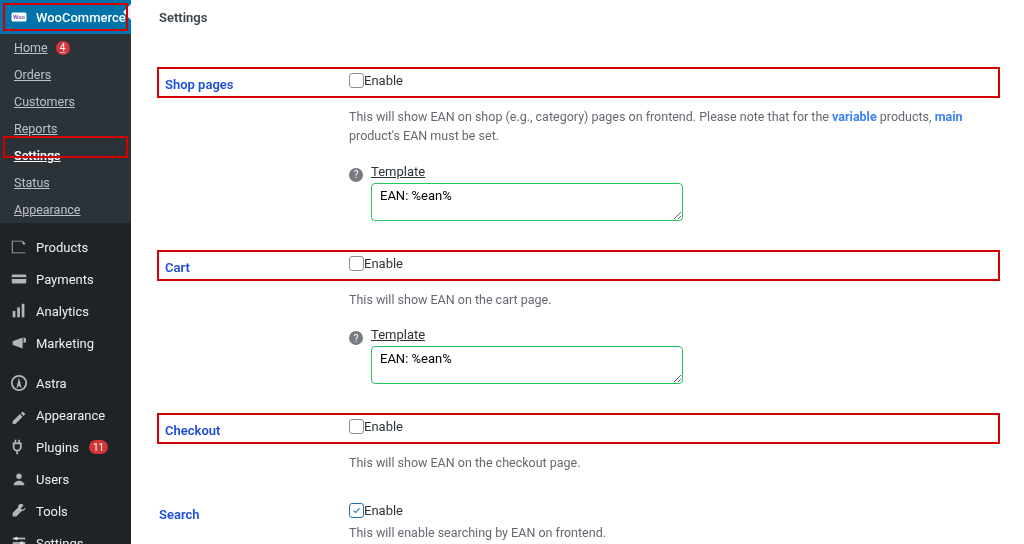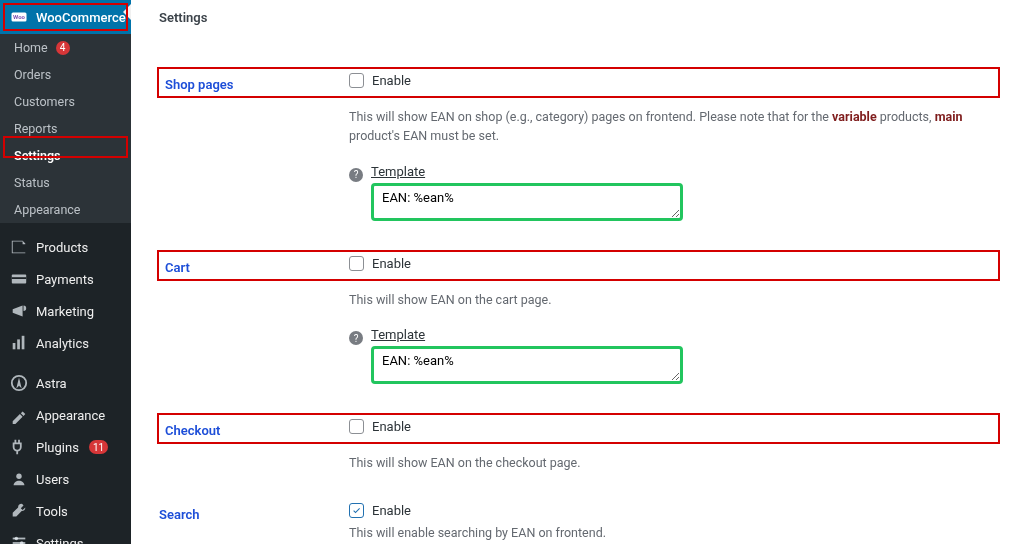--- a/index.html
+++ b/index.html
@@ -2,46 +2,46 @@
 <html><head>
   <meta charset="utf-8">
   <style>
     * { box-sizing: border-box; margin: 0; padding: 0; }
     body { font-family: -apple-system, BlinkMacSystemFont, "Segoe UI", Roboto, sans-serif; font-size: 13px; background: #f1f1f1; color: #3c434a; }
     .wrap { display: flex; width: 1024px; height: 544px; }
     .sidebar { width: 131px; background: #1d2327; color: #f0f0f1; flex-shrink: 0; overflow: hidden; }
     .sidebar-item { padding: 7px 10px; display: flex; align-items: center; gap: 8px; cursor: pointer; font-size: 13px; color: #eee; }
     .sidebar-item.top { background: #0073aa; color: #fff; font-weight: 500; padding: 8px 10px; }
     .sidebar-sub { background: #2c3338; }
-    .sidebar-sub .sidebar-item { padding: 6px 10px 6px 14px; font-size: 12.5px; color: #bcc2c7; display:flex; align-items:center; gap:6px;}
+    .sidebar-sub .sidebar-item { padding: 6px 10px 6px 14px; font-size: 12.5px; color: #bcc2c7; display:flex; align-items:center; gap:6px;text-decoration:underline;}
     .sidebar-sub .sidebar-item.active { color: #fff; font-weight: 600; }
     .sidebar-sep { height: 8px; background: #1d2327; }
     .ico { width: 18px; height: 18px; display: inline-flex; align-items: center; justify-content: center; color: rgba(240,246,252,0.7); font-size: 14px; }
     .ico svg { width: 18px; height: 18px; fill: currentColor; }
     .badge { display: inline-flex; min-width: 14px; height: 14px; border-radius: 7px; background: #d63638; color: #fff; font-size: 10px; align-items: center; justify-content: center; padding: 0 4px; margin-left: 2px; }
     .arrow-left { position:absolute; width:0;height:0; border-top:8px solid transparent; border-bottom:8px solid transparent; border-right:8px solid #f1f1f1; margin-left:123px; margin-top:-30px;}
     .redbox-wc { position:absolute; border:2px solid #d40000; width:125px; height:28px; top:3px; left:3px; pointer-events:none;}
     .redbox-settings { position:absolute; border:2px solid #d40000; width:125px; height:22px; top:136px; left:3px; pointer-events:none;}
     .main { flex: 1; background: #fff; padding: 10px 26px 0 28px; overflow-y: auto; }
     h2.settings-title { font-size: 13px; font-weight: 600; color: #3c434a; margin-bottom: 42px; }
     .row { display: flex; margin-bottom: 8px; }
     .row-label { width: 190px; font-size: 13px; font-weight: 600; color: #1d4ed8; padding-top: 4px; }
     .row-body { flex: 1; color: #50575e; font-size: 12.5px; }
-    .chk-line { display: flex; align-items: flex-start; gap: 8px; }
+    .chk-line { display: flex; align-items: flex-start; }
     .chk { width: 15px; height: 15px; border: 1px solid #8c8f94; border-radius: 3px; background: #fff; display: inline-flex; align-items: center; justify-content: center; }
     .chk.checked { border-color: #2271b1; }
     .chk.checked svg { width: 12px; height: 12px; fill: #2271b1; }
     .chk-lbl { font-size: 13px; color: #2c3338; }
     .help { color: #646970; font-size: 12.5px; margin-top: 6px; line-height: 1.5; }
-    .help strong { font-weight: 700; color: #7f1d1d; }
+    .help strong { font-weight: 700; color: #3b82f6; }
     .tpl-row { display: flex; align-items: flex-start; gap: 8px; margin-top: 18px; }
     .tpl-q { width: 14px; height: 14px; border-radius: 50%; background: #787c82; color: #fff; font-size: 10px; display:flex; align-items:center; justify-content:center; flex-shrink:0; margin-top:4px;}
     .tpl-col { flex: 1; }
     .tpl-lbl { font-size: 13px; color: #2c3338; margin-bottom: 4px; display:block;text-decoration:underline; }
-    .tpl-ta { width: 312px; height: 38px; border: 3px solid #22c55e; border-radius: 4px; padding: 4px 8px; font-size: 13px; font-family: inherit; resize: both; }
+    .tpl-ta { width: 312px; height: 38px; border: 1px solid #22c55e; border-radius: 4px; padding: 4px 8px; font-size: 13px; font-family: inherit; resize: both; }
     .redbox-opt { border: 2px solid #d40000; padding: 4px 0 4px 0; margin: 0 -2px 4px -2px; display:flex;}
     .redbox-opt .row-label { padding-left: 6px; }
     .redbox-opt .row-body { padding-right: 10px;}
   </style>
 </head>
 <body>
 
 <div class="wrap">
   <div class="sidebar">
     <div class="sidebar-item top">
@@ -95,34 +95,34 @@
           <svg viewBox="0 0 20 20">
             <rect x="2" y="5" width="16" height="10" rx="1"></rect>
             <rect x="2" y="8" width="16" height="2" fill="#1d2327"></rect>
           </svg>
         </span>
       <span>Payments</span>
     </div>
     <div class="sidebar-item">
       <span class="ico">
           <svg viewBox="0 0 20 20">
-            <path d="M3 8l11-4v12L3 12V8zm12-4a3 3 0 010 6V4z"></path>
-          </svg>
-        </span>
-      <span>Marketing</span>
-    </div>
-    <div class="sidebar-item">
-      <span class="ico">
-          <svg viewBox="0 0 20 20">
             <rect x="3" y="10" width="3" height="7"></rect>
             <rect x="8" y="6" width="3" height="11"></rect>
             <rect x="13" y="2" width="3" height="15"></rect>
           </svg>
         </span>
       <span>Analytics</span>
+    </div>
+    <div class="sidebar-item">
+      <span class="ico">
+          <svg viewBox="0 0 20 20">
+            <path d="M3 8l11-4v12L3 12V8zm12-4a3 3 0 010 6V4z"></path>
+          </svg>
+        </span>
+      <span>Marketing</span>
     </div>
     <div class="sidebar-sep"></div>
 
     <div class="sidebar-item">
       <span class="ico">
           <svg viewBox="0 0 20 20">
             <circle cx="10" cy="10" r="8" fill="none" stroke="currentColor" stroke-width="2"></circle>
             <path d="M10 4l3 12-3-3-3 3 3-12z"></path>
           </svg>
         </span>

